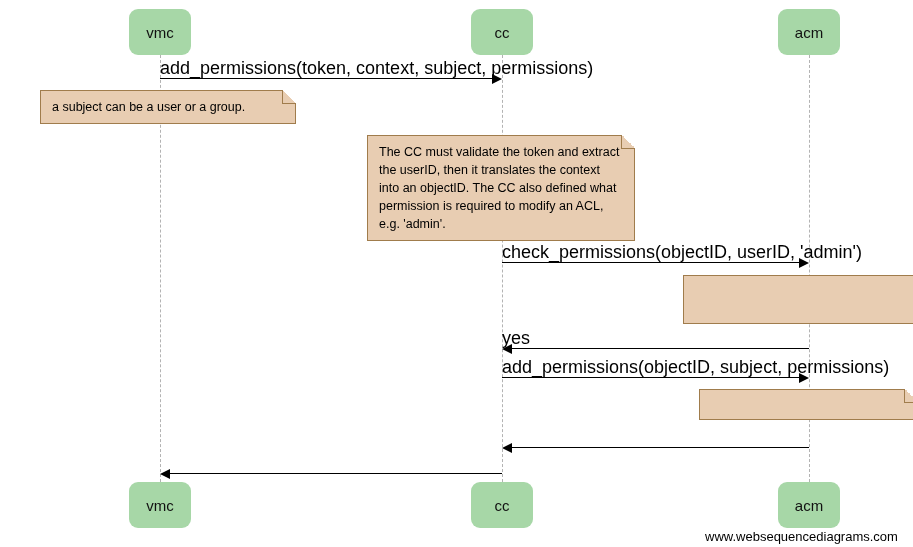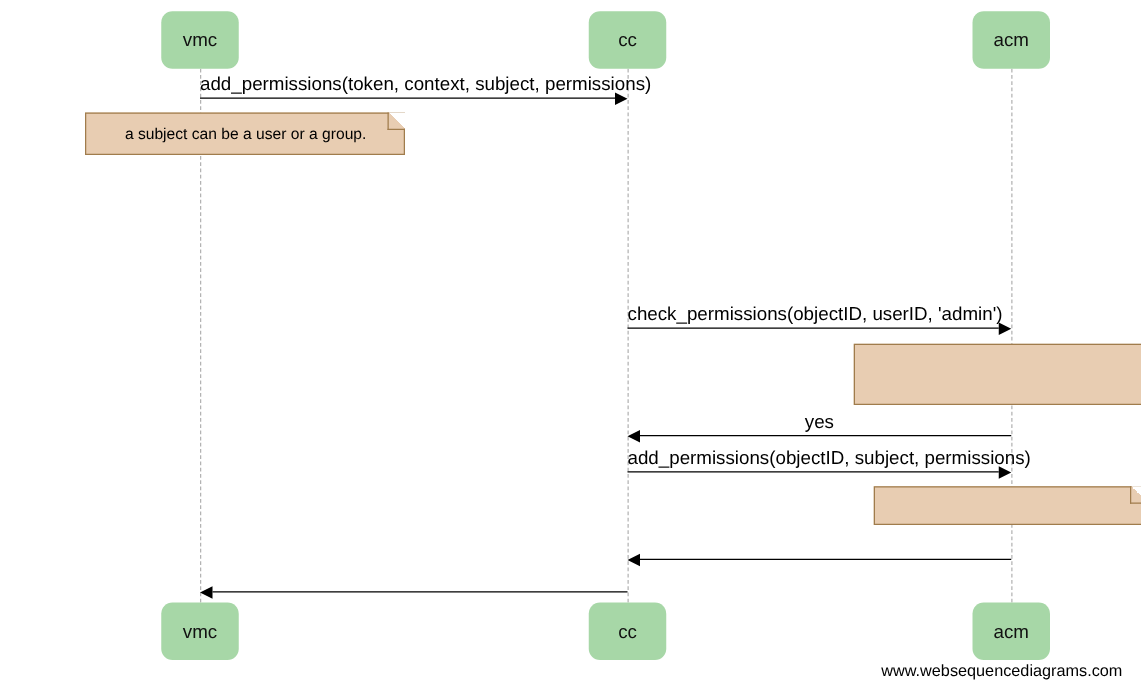--- a/index.html
+++ b/index.html
@@ -33,21 +33,21 @@
     color: #111111;
     box-sizing: border-box;
   }
   .lifeline {
     position: absolute;
     width: 0;
     border-left: 1px dashed #b3b3b3;
   }
   .msg-label {
     position: absolute;
-    font-size: 15px;
+    font-size: 18px;
     color: #000000;
     white-space: nowrap;
     line-height: 14px;
   }
   .arrow-line {
     position: absolute;
     height: 0;
     border-top: 1.4px solid #000000;
   }
   .arrow-head {
@@ -120,31 +120,39 @@
       <span>acm</span>
     </div>
     <div class="arrow-line" style="left: 124px; width: 332px; top: 78px;"></div>
     <div class="arrow-head right" style="top: 74px; left: 456px;"></div>
     <div class="msg-label" style="top: 61px; left: 124px; width: 342px; text-align: center;">add_permissions(token, context, subject, permissions)</div>
     <div class="arrow-line" style="left: 466px; width: 297px; top: 262px;"></div>
     <div class="arrow-head right" style="top: 258px; left: 763px;"></div>
     <div class="msg-label" style="top: 245px; left: 466px; width: 307px; text-align: left;">check_permissions(objectID, userID, 'admin')</div>
     <div class="arrow-line" style="left: 476px; width: 297px; top: 348px;"></div>
     <div class="arrow-head left" style="top: 344px; left: 466px;"></div>
-    <div class="msg-label" style="top: 331px; left: 466px; width: 307px; text-align: center;">yes</div>
+    <div class="msg-label" style="top: 331px; left: 466px; width: 307px; ">yes</div>
     <div class="arrow-line" style="left: 466px; width: 297px; top: 377px;"></div>
     <div class="arrow-head right" style="top: 373px; left: 763px;"></div>
     <div class="msg-label" style="top: 360px; left: 466px; width: 307px; text-align: center;">add_permissions(objectID, subject, permissions)</div>
     <div class="arrow-line" style="left: 476px; width: 297px; top: 447px;"></div>
     <div class="arrow-head left" style="top: 443px; left: 466px;"></div>
     <div class="arrow-line" style="left: 134px; width: 332px; top: 473px;"></div>
     <div class="arrow-head left" style="top: 469px; left: 124px;"></div>
-    <div class="note" style="left: 32px; top: 90px; width: 256px; min-height: 33px; text-align: center;">
+    <div class="note" style="left: 4px; top: 90px; width: 256px; min-height: 33px;">
       <div class="fold"></div>
       <span class="note-text">a subject can be a user or a group.</span>
+    </div>
+    <div class="note" style="left: 331px; top: 135px; width: 268px; min-height: 104px;">
+      <div class="fold"></div>
+      <span class="note-text">The CC must validate the token and extract
+the userID, then it translates the context
+into an objectID. The CC also defined what
+permission is required to modify an ACL,
+e.g. 'admin'.</span>
     </div>
     <div class="note" style="left: 647px; top: 275px; width: 252px; min-height: 49px;">
       <div class="fold"></div>
     </div>
     <div class="note" style="left: 663px; top: 389px; width: 219px; min-height: 31px;">
       <div class="fold"></div>
     </div>
     <div class="footer" style="left: 669px; top: 529px;">www.websequencediagrams.com</div>
   </div>
 

